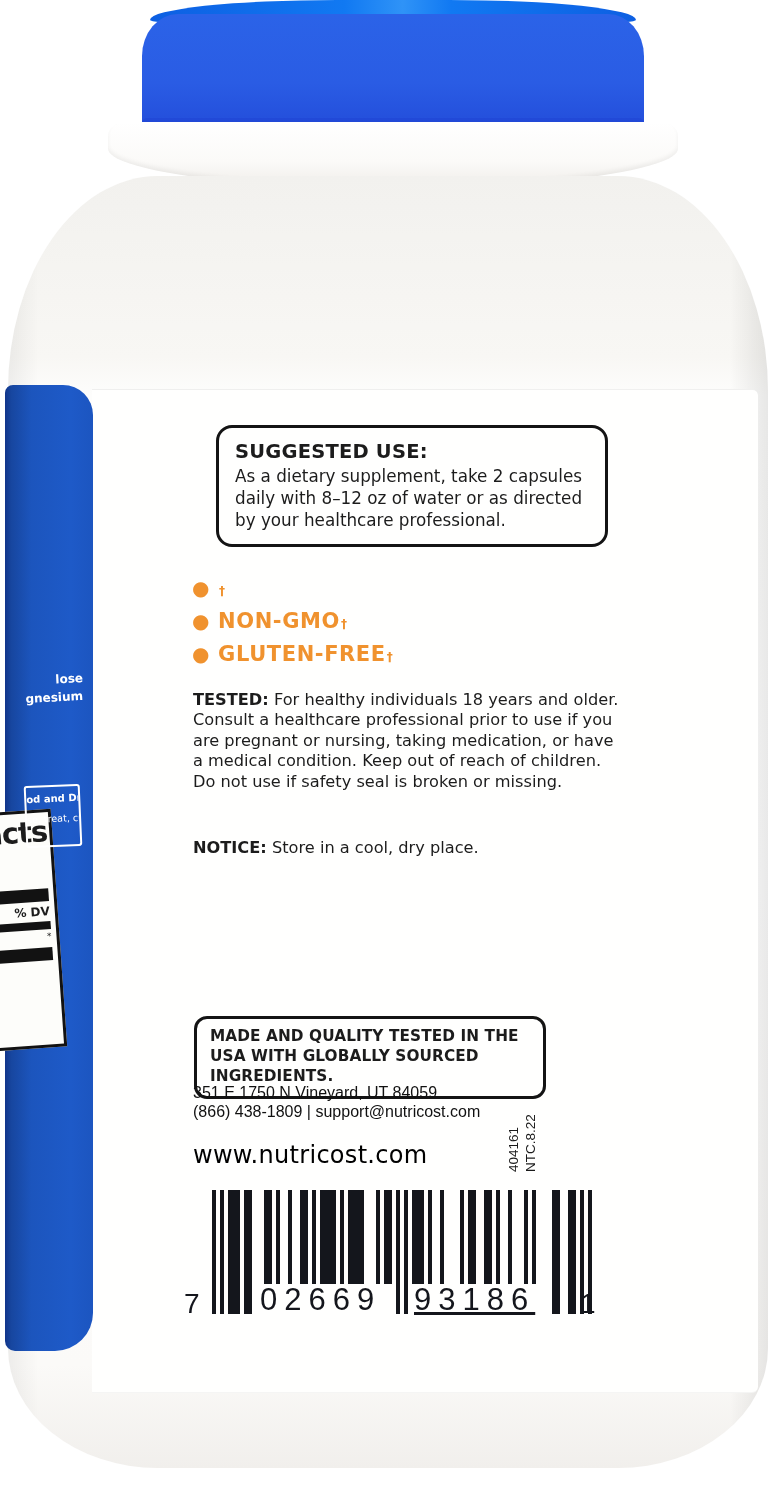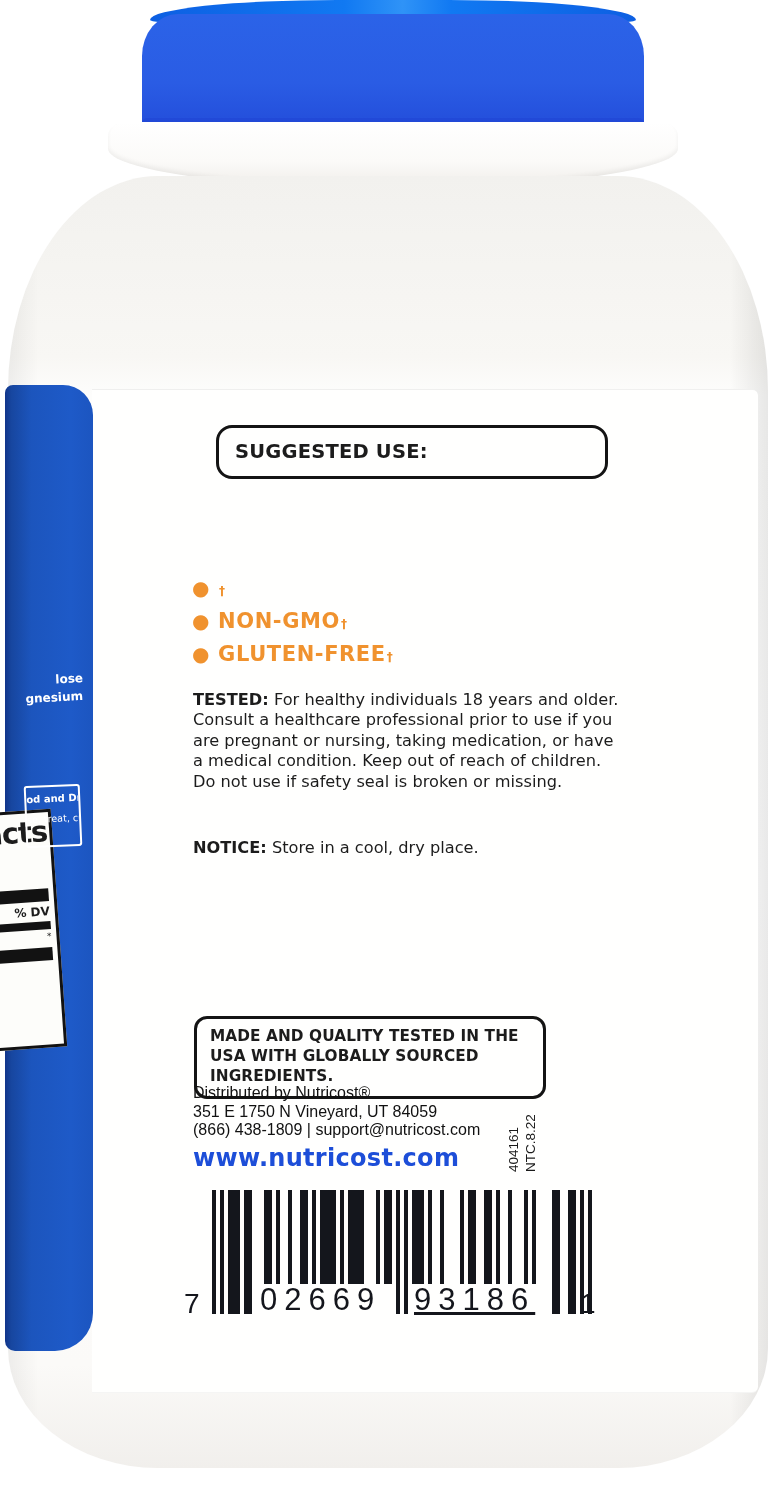--- a/index.html
+++ b/index.html
@@ -108,22 +108,22 @@
     border:3px solid #141414;border-radius:13px;
     padding:8px 13px 9px 13px;box-sizing:border-box;
     font-weight:bold;font-size:15.3px;line-height:1.3;letter-spacing:0.1px;
   }
   .distributor{
     position:absolute;left:193px;top:1084px;width:380px;
     font-family:"Liberation Sans",sans-serif;font-size:16px;line-height:1.17;
     color:#111111;
   }
   .distributor .site{
-    font-family:"DejaVu Sans",sans-serif;font-weight:bold;font-size:24px;
-    letter-spacing:0.3px;margin-top:4px;color:#1d4ed8;
+    font-family:"DejaVu Sans",sans-serif;font-weight:normal;font-size:24px;
+    letter-spacing:0.3px;margin-top:20px;color:#000000;
   }
   .vert-codes{
     position:absolute;left:506px;top:1092px;width:80px;height:80px;
     transform:rotate(-90deg);transform-origin:center center;
     font-family:"Liberation Sans",sans-serif;font-size:13.5px;line-height:1.25;
     color:#1a1a1a;text-align:left;white-space:nowrap;
   }
   
   .barcode{position:absolute;left:198px;top:1190px;width:385px;height:136px;}
   .bars{position:absolute;left:14px;top:0;display:flex;}
@@ -165,20 +165,21 @@
     <div class="side-frag frag1">lose</div>
     <div class="side-frag frag2">gnesium</div>
     <div class="fda-box">
       <div class="fda-line1">od and Drug</div>
       <div class="fda-line2">se, treat, cure,</div>
     </div>
   </div>
 
   <div class="suggested-box">
     <div class="suggested-title">SUGGESTED USE:</div>
+    <div class="suggested-body">As a dietary supplement, take 2 capsules daily with 8–12 oz of water or as directed by your healthcare professional.</div>
   </div>
 
   <div class="claims">
     <div class="claim">
       <span class="bullet">●</span>
       <sup>†</sup>
     </div>
     <div class="claim">
       <span class="bullet">●</span>
       <span>NON-GMO</span>
@@ -196,21 +197,20 @@
     <span>For healthy individuals 18 years and older. Consult a healthcare professional prior to use if you are pregnant or nursing, taking medication, or have a medical condition. Keep out of reach of children. Do not use if safety seal is broken or missing.</span>
   </div>
   <div class="notice-para">
     <span class="b">NOTICE:</span>
     <span>Store in a cool, dry place.</span>
   </div>
 
   <div class="usa-box">MADE AND QUALITY TESTED IN THE USA WITH GLOBALLY SOURCED INGREDIENTS.</div>
 
   <div class="distributor">
-    <div>Distributed by Nutricost®</div>
     <div>351 E 1750 N Vineyard, UT 84059</div>
     <div>(866) 438-1809  |  support@nutricost.com</div>
     <div class="site">www.nutricost.com</div>
   </div>
 
   <div class="vert-codes">
     <div>404161</div>
     <div>NTC.8.22</div>
   </div>
 

